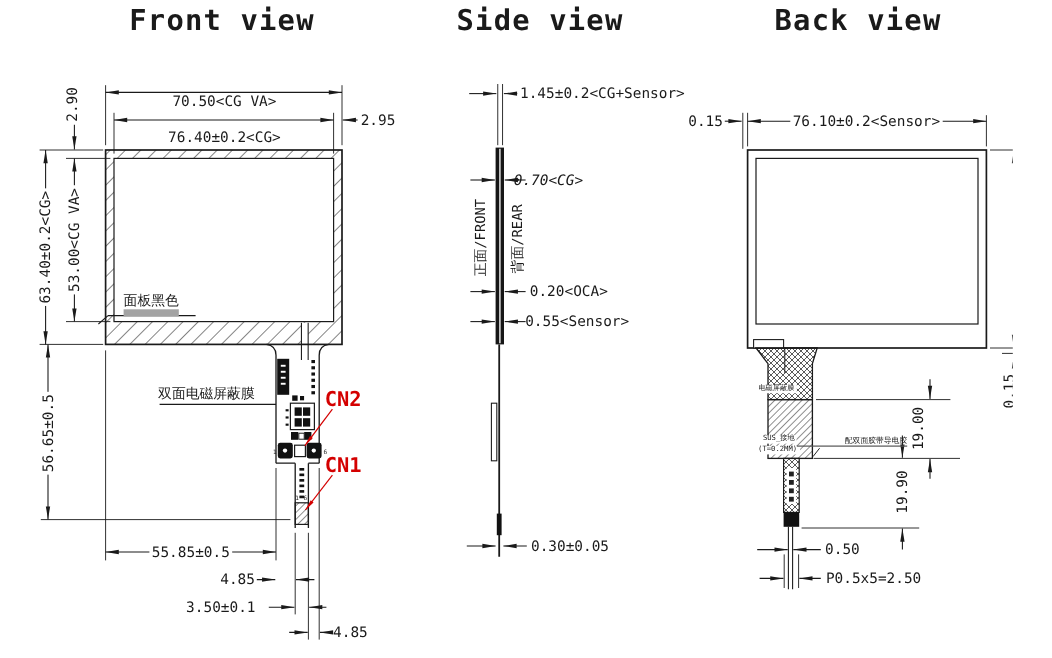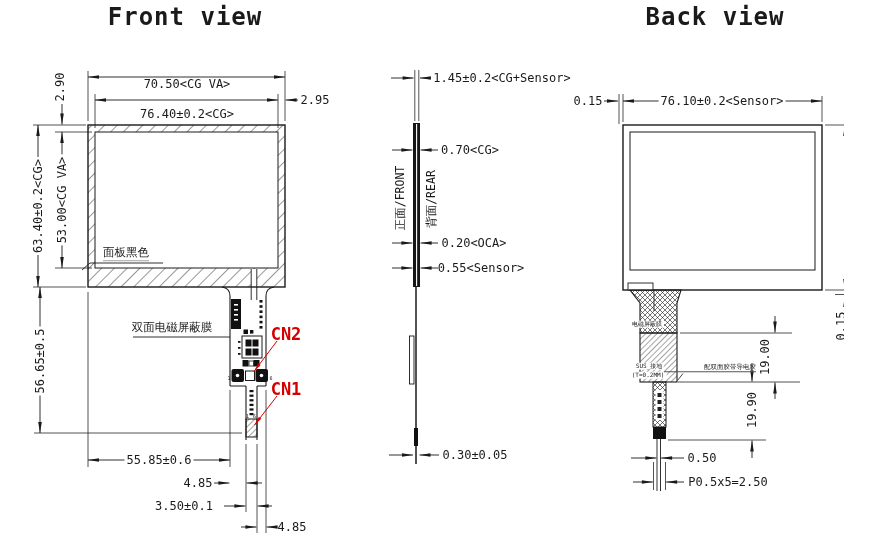--- a/index.html
+++ b/index.html
@@ -9,21 +9,21 @@
   .t{position:absolute;white-space:nowrap;font-size:12px;line-height:1;
      transform:translate(-50%,-50%);}
   .v{transform:translate(-50%,-50%) rotate(-90deg);}
   .bg{background:#fff;padding:0 2px;}
   .title{font-size:24px;letter-spacing:1px;font-weight:bold;}
   .cjk{font-size:11.5px;}
   .red{color:#d40000;font-weight:bold;font-size:17px;}
   .tiny{font-size:6px;line-height:1.1;}
   .tiny65{font-size:6.5px;}
   .pin{font-size:5px;}
-  .ul{border-bottom:1px solid #a3a3a3;padding-bottom:1px;}
+  .ul{border-bottom:6px solid #a3a3a3;padding-bottom:1px;}
   .ulr{border-bottom:1px solid #555;padding-left:40px;}
 </style>
 </head>
 <body>
 
 <div class="stage">
 
 <svg width="877" height="548" viewBox="0 0 877 548" stroke="#1a1a1a" fill="none" stroke-linecap="butt">
   <defs>
     <marker id="arw" viewBox="0 0 12 5" refX="11.5" refY="2.5" markerWidth="12" markerHeight="5" orient="auto-start-reverse" markerUnits="userSpaceOnUse">
@@ -228,44 +228,45 @@
       <line x1="631" y1="458" x2="656.4" y2="458" marker-end="url(#arw)"></line>
       <line x1="684" y1="458" x2="661.1" y2="458" marker-end="url(#arw)"></line>
       <line x1="633" y1="482" x2="652.9" y2="482" marker-end="url(#arw)"></line>
       <line x1="684" y1="482" x2="666.1" y2="482" marker-end="url(#arw)"></line>
     </g>
     <line x1="683" y1="373.5" x2="677.5" y2="380.5" stroke-width="0.8"></line>
   </g>
 </svg>
 
 <div class="t title" style="left:185px;top:17px;">Front view</div>
+<div class="t title" style="left:450px;top:17px;">Side view</div>
 <div class="t title" style="left:715px;top:17px;">Back view</div>
 
 <div class="t bg" style="left:187px;top:77px;margin-top:37px;">76.40±0.2&lt;CG&gt;</div>
 <div class="t bg" style="left:187px;top:84px;">70.50&lt;CG VA&gt;</div>
 <div class="t" style="left:315px;top:100px;text-align:center;">2.95</div>
 <div class="t v" style="left:60px;top:87px;">2.90</div>
 <div class="t v bg" style="left:38px;top:206px;">63.40±0.2&lt;CG&gt;</div>
 <div class="t v bg" style="left:62px;top:200px;">53.00&lt;CG VA&gt;</div>
 <div class="t v bg" style="left:40px;top:361px;">56.65±0.5</div>
-<div class="t bg" style="left:159px;top:460px;">55.85±0.6</div>
+<div class="t bg" style="left:159px;top:460px;">55.85±0.5</div>
 <div class="t" style="left:198px;top:483px;">4.85</div>
 <div class="t" style="left:184px;top:506px;">3.50±0.1</div>
 <div class="t" style="left:292px;top:527px;">4.85</div>
 <div class="t cjk ul" style="left:126px;top:254px;">面板黑色</div>
 <div class="t cjk" style="left:172px;top:328px;">双面电磁屏蔽膜</div>
 <div class="t red" style="left:286px;top:334px;">CN2</div>
 <div class="t red" style="left:286px;top:389px;">CN1</div>
 <div class="t pin" style="left:229px;top:378px;">1</div>
 <div class="t pin" style="left:271px;top:378px;">6</div>
 <div class="t pin" style="left:247.5px;top:416px;">1</div>
 <div class="t pin" style="left:254.5px;top:416px;">6</div>
 
 <div class="t" style="left:502px;top:78px;">1.45±0.2&lt;CG+Sensor&gt;</div>
-<div class="t" style="left:470px;top:150px;">0.70&lt;CG&gt;</div>
+<div class="t" style="left:457px;top:150px;font-style:italic;">0.70&lt;CG&gt;</div>
 <div class="t" style="left:474px;top:243px;">0.20&lt;OCA&gt;</div>
 <div class="t" style="left:481px;top:268px;">0.55&lt;Sensor&gt;</div>
 <div class="t" style="left:475px;top:455px;">0.30±0.05</div>
 <div class="t v cjk" style="left:401px;top:198px;">正面/FRONT</div>
 <div class="t v cjk" style="left:432px;top:199px;">背面/REAR</div>
 
 <div class="t" style="left:588px;top:101px;">0.15</div>
 <div class="t bg" style="left:722px;top:101px;">76.10±0.2&lt;Sensor&gt;</div>
 <div class="t v bg" style="left:866px;top:207px;">63.10±0.2&lt;Sensor&gt;</div>
 <div class="t v" style="left:841px;top:326px;">0.15</div>

